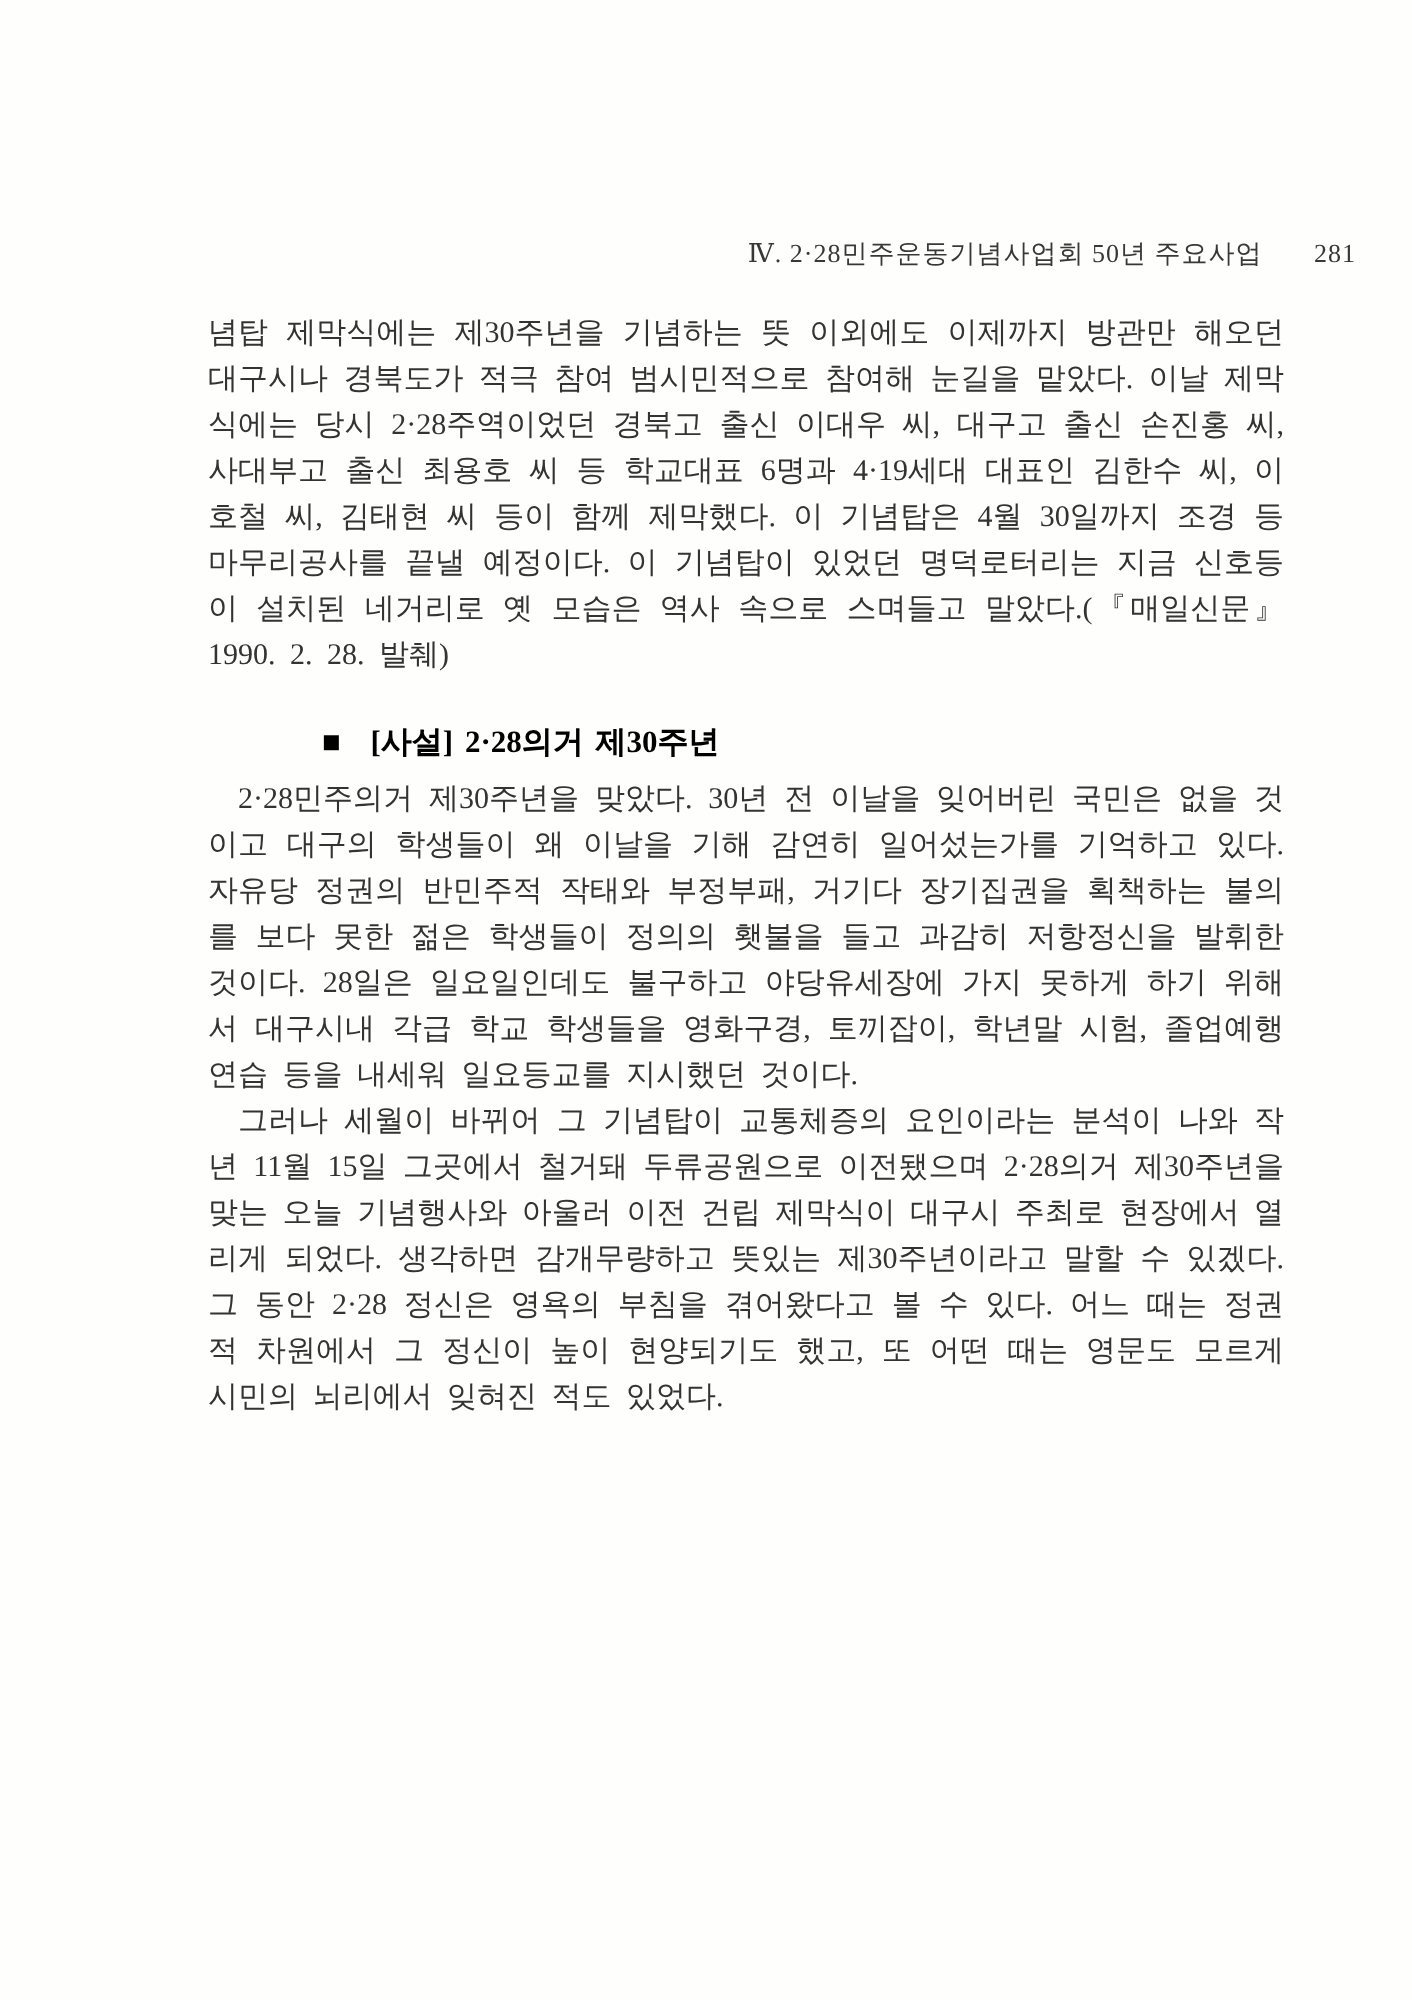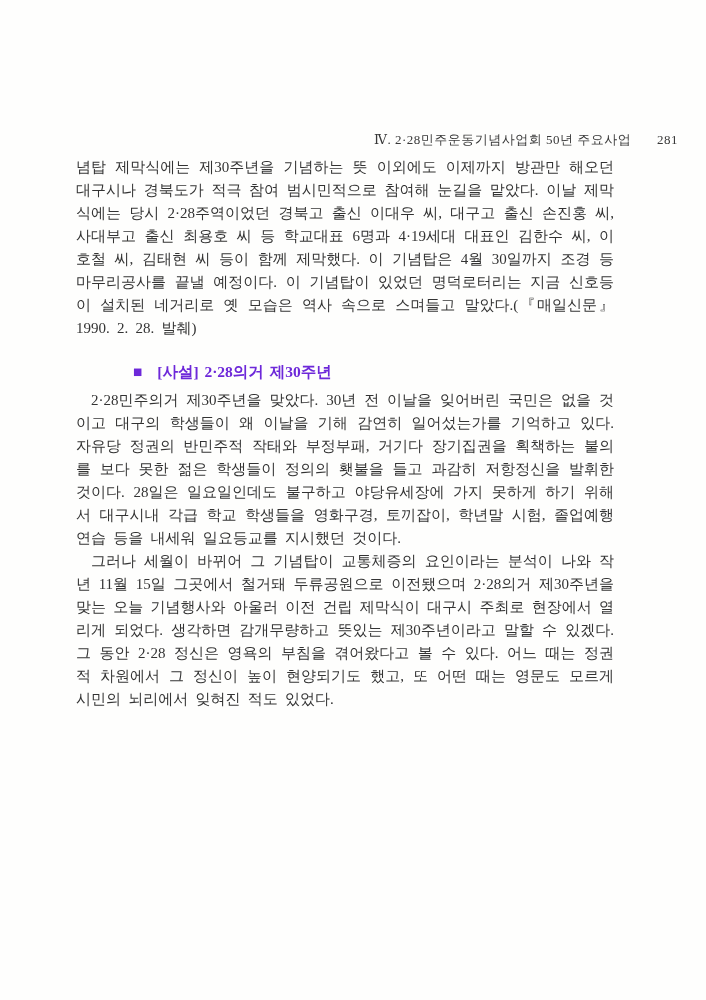--- a/index.html
+++ b/index.html
@@ -19,49 +19,48 @@
   .running-head {
     position: absolute;
     top: 118px;
     left: 88px;
     width: 590px;
     text-align: right;
     font-size: 13px;
     letter-spacing: 0.5px;
     color: #383838;
     white-space: nowrap;
-    margin-top: 13px;
   }
   .running-head .page-num {
     display: inline-block;
     margin-left: 22px;
   }
   .body-block {
     position: absolute;
     top: 156px;
-    left: 76px;
+    left: 104px;
     width: 538px;
     font-size: 15px;
     line-height: 23px;
     text-align: justify;
     color: #333333;
   }
   .para {
     margin: 0;
     word-spacing: 3.5px;
     text-indent: 15px;
   }
   .para.continuation {
     text-indent: 0;
   }
   .section-heading {
     margin: 20px 0 6px 57px;
     font-size: 15.5px;
     font-weight: bold;
-    color: #6d28d9;
+    color: #000000;
     text-align: left;
     word-spacing: 2px;
   }
   .section-heading .bullet {
     display: inline-block;
     margin-right: 9px;
   }
 </style>
 </head>
 <body>

